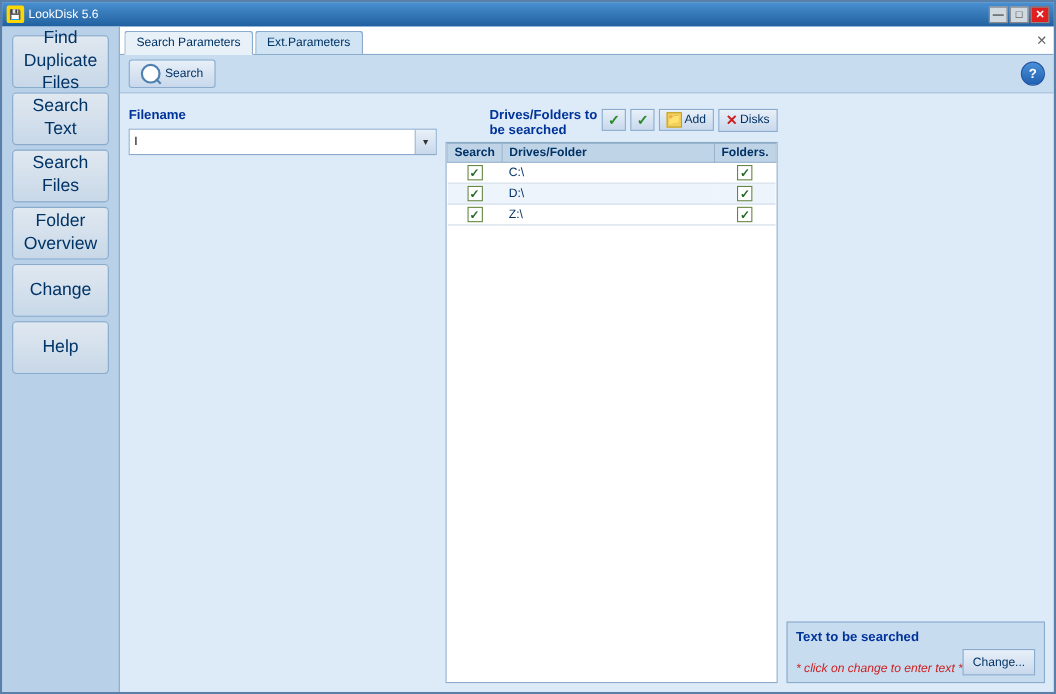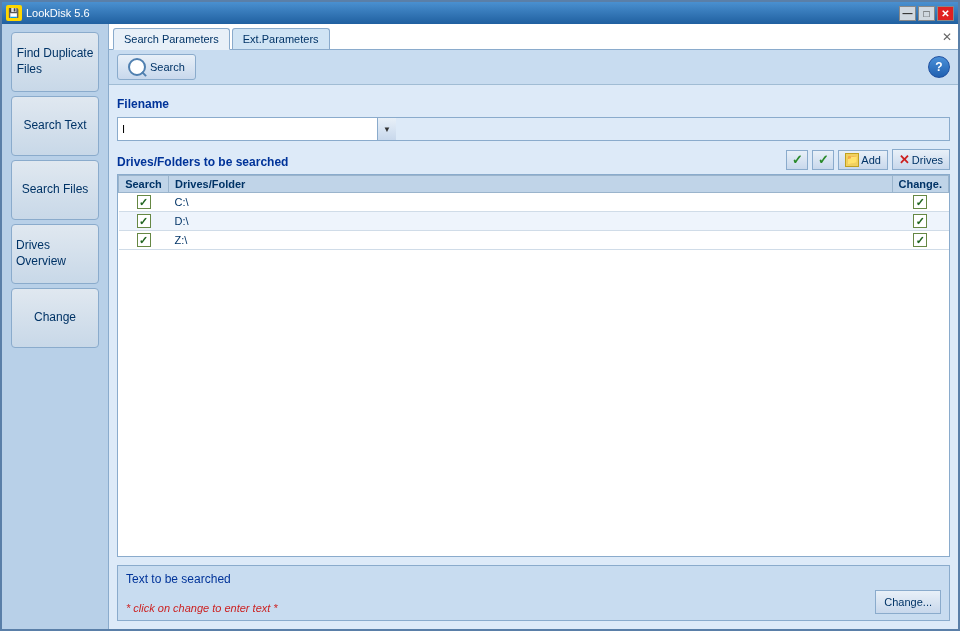--- a/index.html
+++ b/index.html
@@ -89,30 +89,31 @@
       display: flex;
       flex-direction: column;
       align-items: center;
       padding-top: 8px;
       gap: 4px;
       flex-shrink: 0;
     }
 
     .sidebar-btn {
       width: 88px;
-      height: 60px;
+      height: 48px;
       background: linear-gradient(to bottom, #e0e8f0, #c8d8e8);
       border: 1px solid #8aabcc;
       border-radius: 4px;
       cursor: pointer;
       display: flex;
       align-items: center;
       justify-content: center;
-      color: #003366;
-      font-size: 12px;
+      text-align: center;
+      color: #003366;
+      font-size: 16px;
       line-height: 1.3;
       padding: 4px;
     }
 
     .content-area {
       flex: 1;
       display: flex;
       flex-direction: column;
       overflow: hidden;
     }
@@ -158,21 +159,21 @@
       align-items: center;
       justify-content: center;
     }
 
     .panel {
       flex: 1;
       background: #ddeaf8;
       padding: 8px;
       overflow: auto;
       display: flex;
-      flex-direction: column;
+      flex-direction: row;
       gap: 8px;
     }
 
     .toolbar {
       background: #c8dcf0;
       padding: 4px 8px;
       display: flex;
       align-items: center;
       justify-content: space-between;
       border-bottom: 1px solid #a0bcd4;
@@ -231,20 +232,21 @@
       color: #003399;
       font-size: 12px;
       font-weight: bold;
       margin-top: 4px;
     }
 
     .drives-header {
       display: flex;
       align-items: center;
       justify-content: space-between;
+      margin-left: 40px;
     }
 
     .drives-actions {
       display: flex;
       align-items: center;
       gap: 4px;
     }
 
     .check-all-btn {
       width: 22px;
@@ -372,21 +374,21 @@
       background: #c8dcf0;
       border: 1px solid #8aabcc;
       padding: 6px 8px;
       margin-top: auto;
       flex-shrink: 0;
     }
 
     .text-search-label {
       color: #003399;
       font-size: 12px;
-      font-weight: normal;
+      font-weight: bold;
       margin-bottom: 4px;
     }
 
     .text-search-row {
       display: flex;
       align-items: flex-end;
       justify-content: space-between;
     }
 
     .click-hint {
@@ -448,22 +450,23 @@
       <div class="title-btn title-btn-close">✕</div>
     </div>
   </div>
 
   <div class="main-content">
 
     <div class="sidebar">
       <div class="sidebar-btn">Find Duplicate<br>Files</div>
       <div class="sidebar-btn">Search Text</div>
       <div class="sidebar-btn">Search Files</div>
-      <div class="sidebar-btn">Drives Overview</div>
+      <div class="sidebar-btn">Folder Overview</div>
       <div class="sidebar-btn">Change</div>
+      <div class="sidebar-btn">Help</div>
     </div>
 
     <div class="content-area">
 
       <div class="tab-bar">
         <div class="tab active">
           <span>Search Parameters</span>
         </div>
         <div class="tab">
           <span>Ext.Parameters</span>
@@ -500,32 +503,32 @@
               </div>
               <div class="check-all-btn">
                 <span class="check-symbol">✓</span>
               </div>
               <div class="add-btn">
                 <div class="add-icon">📁</div>
                 <span>Add</span>
               </div>
               <div class="remove-btn">
                 <span class="remove-icon">✕</span>
-                <span>Drives</span>
+                <span>Disks</span>
               </div>
             </div>
           </div>
 
           <div class="drives-table">
             <table>
               <thead>
                 <tr>
                   <th class="search-col">Search</th>
                   <th>Drives/Folder</th>
-                  <th class="subdir">Change.</th>
+                  <th class="subdir">Folders.</th>
                 </tr>
               </thead>
               <tbody>
                 <tr class="table-row">
                   <td class="center">
                     <div class="checkbox-green checked"></div>
                   </td>
                   <td>C:\</td>
                   <td class="center">
                     <div class="checkbox-green checked"></div>

